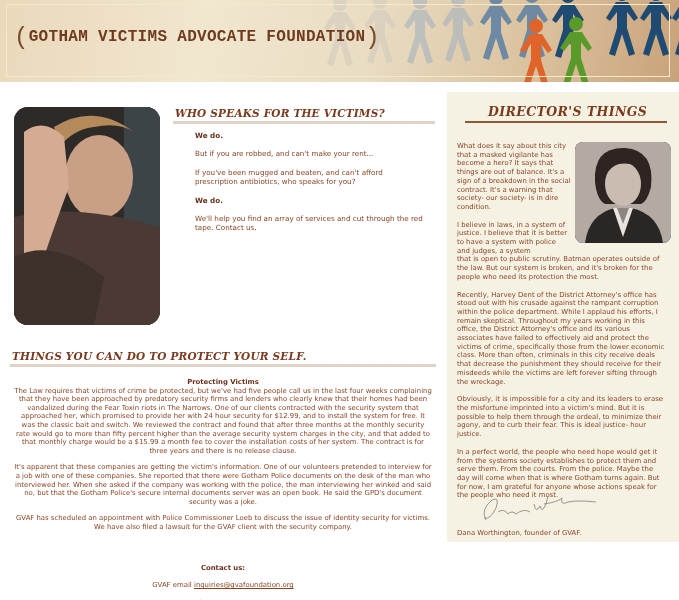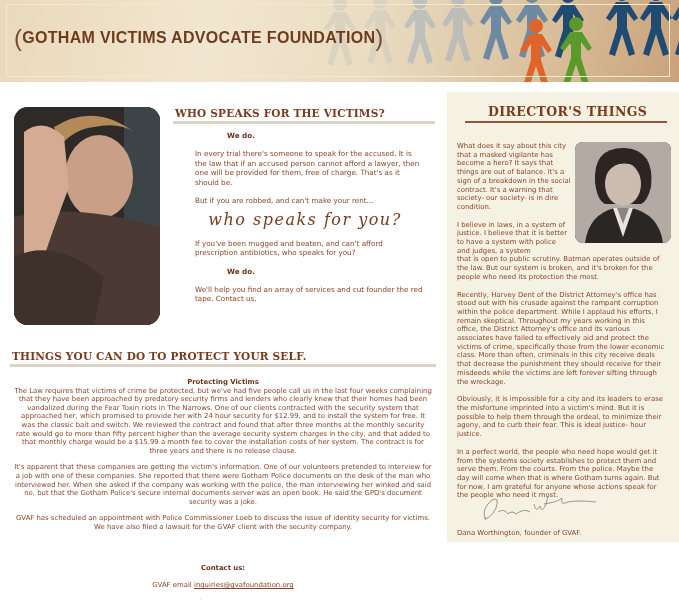--- a/index.html
+++ b/index.html
@@ -11,44 +11,44 @@
     position: absolute; left: 0; top: 0; width: 679px; height: 82px;
     background: linear-gradient(100deg, #ead9bb 0%, #f1e6cf 30%, #e9dcc2 55%, #d9bf9b 80%, #c9a27a 100%);
     overflow: hidden;
   }
   .banner-frame {
     position: absolute; left: 6px; top: 4px; width: 664px; height: 73px;
     border: 1px solid #f4e9c9;
   }
   .banner-title {
     position: absolute; left: 14px; top: 24px;
-    font-family: Liberation Sans, sans-serif;
+    font-family: Liberation Mono, monospace;
     font-size: 16px; font-weight: bold; color: #6f3b1f; letter-spacing: 0.3px;
     white-space: nowrap;
   }
   .banner-title .paren { font-weight: normal; font-size: 24px; vertical-align: -3px; color: #7a4a2a; }
   .people { position: absolute; left: 230px; top: -6px; width: 460px; height: 95px; }
 
   
   .victim-photo {
     position: absolute; left: 14px; top: 107px; width: 146px; height: 218px;
     border-radius: 14px; overflow: hidden;
     background: radial-gradient(ellipse at 55% 35%, #c8a08a 0%, #8f6a58 25%, #4a3a34 55%, #2f2825 100%);
   }
 
   
   .section-heading {
     font-family: "DejaVu Serif", "Liberation Serif", serif;
-    font-weight: bold; color: #7a3a1e; white-space: nowrap;
+    font-weight: bold; color: #7a3a1e; white-space: nowrap; font-style: italic;
   }
   .who-heading { position: absolute; left: 175px; top: 107px; font-size: 10.5px; letter-spacing: 0.2px; }
   .who-rule { position: absolute; left: 173px; top: 121px; width: 262px; height: 3px; background: #ddd3c6; }
   .who-body { position: absolute; left: 195px; top: 131px; width: 230px; font-size: 7.2px; line-height: 9.4px; color: #8a4425; }
   .who-body p { margin-bottom: 9px; }
-  .who-body .bold { font-weight: bold; color: #6b3019; margin-left: 32px; }
+  .who-body .bold { font-weight: bold; color: #6b3019; }
   .script-line {
     font-family: "DejaVu Serif", "Liberation Serif", serif; font-style: italic;
     font-size: 16px; color: #7a3a1e; text-align: center; margin: 10px 0 14px -10px;
     letter-spacing: 1.5px;
   }
 
   
   .things-heading { position: absolute; left: 12px; top: 350px; font-size: 10.5px; letter-spacing: 0.2px; }
   .things-rule { position: absolute; left: 10px; top: 364px; width: 426px; height: 3px; background: #ddd3c6; }
   .things-body { position: absolute; left: 14px; top: 378px; width: 418px; font-size: 6.9px; line-height: 8.6px; color: #8a4425; text-align: center; }
@@ -129,26 +129,24 @@
     <path d="M0 110 Q60 95 146 120 L146 218 L0 218 Z" fill="#4a3a33"></path>
     <path d="M10 25 Q30 10 50 30 L55 80 Q40 120 30 150 L10 150 Z" fill="#d5ab93"></path>
     <path d="M0 150 Q40 130 90 170 L80 218 L0 218 Z" fill="#3e302b"></path>
   </svg>
 </div>
 
 <div class="section-heading who-heading">WHO SPEAKS FOR THE VICTIMS?</div>
 <div class="who-rule"></div>
 <div class="who-body">
   <p class="bold">We do.</p>
-  <p>In every trial there's someone to speak for the accused. It is the law that if an accused person cannot afford a lawyer, then one will be provided for them, free of charge. That's as it should be.</p>
   <p>But if you are robbed, and can't make your rent...</p>
-  <div class="script-line">who speaks for you?</div>
   <p>If you've been mugged and beaten, and can't afford prescription antibiotics, who speaks for you?</p>
   <p class="bold">We do.</p>
-  <p>We'll help you find an array of services and cut founder the red tape. Contact us.</p>
+  <p>We'll help you find an array of services and cut through the red tape. Contact us.</p>
 </div>
 
 <div class="section-heading things-heading">THINGS YOU CAN DO TO PROTECT YOUR SELF.</div>
 <div class="things-rule"></div>
 <div class="things-body">
   <div class="bold">Protecting Victims</div>
   <p>The Law requires that victims of crime be protected, but we've had five people call us in the last four weeks complaining that they have been approached by predatory security firms and lenders who clearly knew that their homes had been vandalized during the Fear Toxin riots in The Narrows. One of our clients contracted with the security system that approached her, which promised to provide her with 24 hour security for $12.99, and to install the system for free. It was the classic bait and switch. We reviewed the contract and found that after three months at the monthly security rate would go to more than fifty percent higher than the average security system charges in the city, and that added to that monthly charge would be a $15.99 a month fee to cover the installation costs of her system. The contract is for three years and there is no release clause.</p>
   <p>It's apparent that these companies are getting the victim's information. One of our volunteers pretended to interview for a job with one of these companies. She reported that there were Gotham Police documents on the desk of the man who interviewed her. When she asked if the company was working with the police, the man interviewing her winked and said no, but that the Gotham Police's secure internal documents server was an open book. He said the GPD's document security was a joke.</p>
   <p>GVAF has scheduled an appointment with Police Commissioner Loeb to discuss the issue of identity security for victims. We have also filed a lawsuit for the GVAF client with the security company.</p>
   <div class="contact-block">

